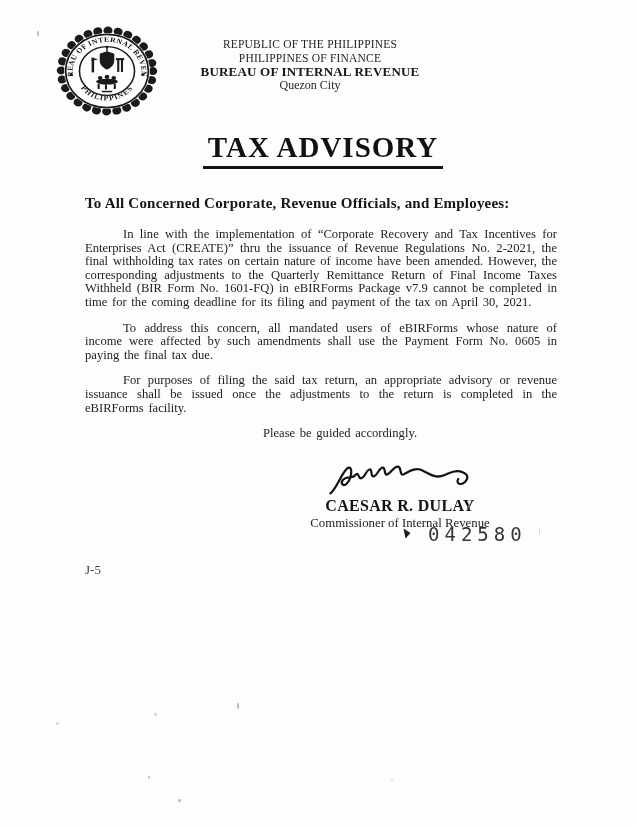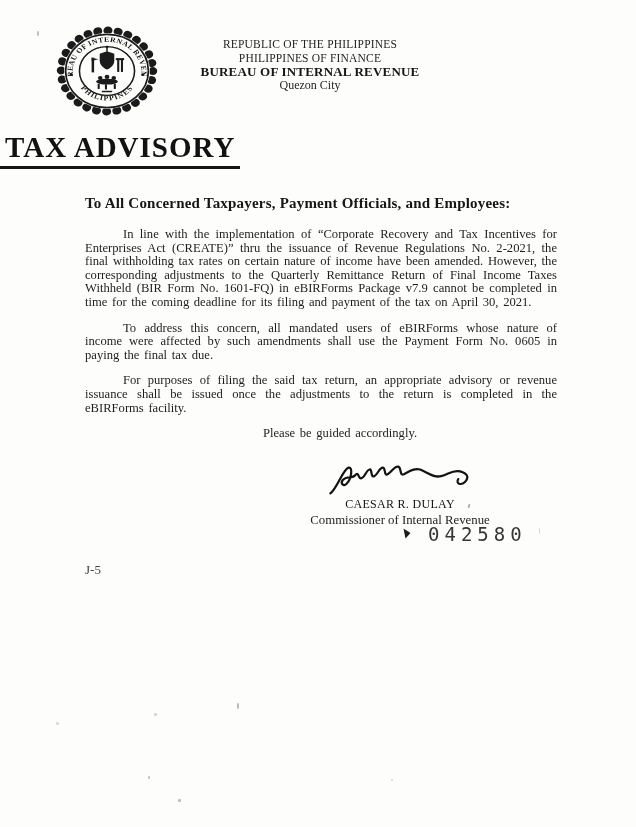--- a/index.html
+++ b/index.html
@@ -17,21 +17,21 @@
   .seal-wrap svg { width: 100%; height: 100%; }
   .header-text {
     position: absolute; left: 160px; top: 38px; width: 300px;
     text-align: center; line-height: 13.5px;
   }
   .hdr-line1 { font-size: 11.5px; letter-spacing: 0.2px; color: #242424; }
   .hdr-line2 { font-size: 11.5px; letter-spacing: 0.2px; color: #242424; }
   .hdr-line3 { font-size: 13px; font-weight: bold; letter-spacing: 0.2px; color: #161616; }
   .hdr-line4 { font-size: 12px; color: #242424; }
   
-  .title-row { position: absolute; left: 0; top: 131px; width: 622px; text-align: left; }
+  .title-row { position: absolute; left: 12px; top: 131px; width: 622px; text-align: center; }
   .title-row span {
     display: inline-block;
     font-size: 29px; font-weight: bold; letter-spacing: 1px;
     color: #121212;
     border-bottom: 3.5px solid #151515;
     padding: 0 5px 2px 5px;
   }
   
   .salutation {
     position: absolute; left: 85px; top: 195px; width: 480px;
@@ -43,21 +43,21 @@
     margin: 0 0 12px 0;
     font-size: 12.6px; line-height: 13.6px;
     text-align: justify; text-indent: 38px;
     word-spacing: 1.5px;
     color: #1d1d1d;
   }
   .body-text p.last { margin-top: 5px; text-align: center; }
   
   .sig-block { position: absolute; left: 288px; top: 459px; width: 224px; text-align: center; }
   .sig-scribble { display: block; margin: 0 auto -4px 34px; }
-  .sig-name { font-size: 12px; font-weight: normal; letter-spacing: 0.3px; color: #141414; }
+  .sig-name { font-size: 16px; font-weight: bold; letter-spacing: 0.3px; color: #141414; }
   .sig-title { font-size: 12.8px; color: #232323; margin-top: 1px; }
   
   .stamp-number {
     position: absolute; left: 428px; top: 523px;
     font-family: "DejaVu Sans Mono", monospace;
     font-size: 19px; letter-spacing: 5px; color: #363636;
   }
   .stamp-arrow { position: absolute; left: 403px; top: 528px; width: 8px; height: 11px; }
   .stamp-arrow svg { display: block; }
   
@@ -126,21 +126,21 @@
     <div class="hdr-line1">REPUBLIC OF THE PHILIPPINES</div>
     <div class="hdr-line2">PHILIPPINES OF FINANCE</div>
     <div class="hdr-line3">BUREAU OF INTERNAL REVENUE</div>
     <div class="hdr-line4">Quezon City</div>
   </div>
 
   <div class="title-row">
     <span>TAX ADVISORY</span>
   </div>
 
-  <div class="salutation">To All Concerned Taxpayers, Payment Officials, and Employees:</div>
+  <div class="salutation">To All Concerned Corporate, Revenue Officials, and Employees:</div>
 
   <div class="body-text">
     <p>In line with the implementation of “Corporate Recovery and Tax Incentives for Enterprises Act (CREATE)” thru the issuance of Revenue Regulations No. 2-2021, the final withholding tax rates on certain nature of income have been amended. However, the corresponding adjustments to the Quarterly Remittance Return of Final Income Taxes Withheld (BIR Form No. 1601-FQ) in eBIRForms Package v7.9 cannot be completed in time for the coming deadline for its filing and payment of the tax on April 30, 2021.</p>
     <p>To address this concern, all mandated users of eBIRForms whose nature of income were affected by such amendments shall use the Payment Form No. 0605 in paying the final tax due.</p>
     <p>For purposes of filing the said tax return, an appropriate advisory or revenue issuance shall be issued once the adjustments to the return is completed in the eBIRForms facility.</p>
     <p class="last">Please be guided accordingly.</p>
   </div>
 
   <div class="sig-block">
     <svg class="sig-scribble" width="158" height="42" viewBox="0 0 160 44">

